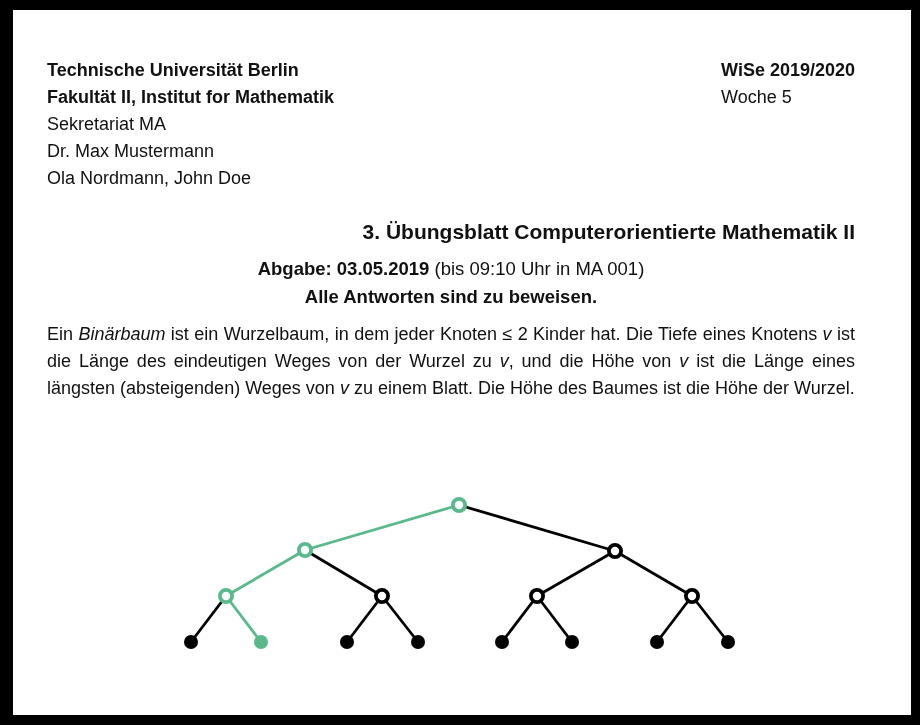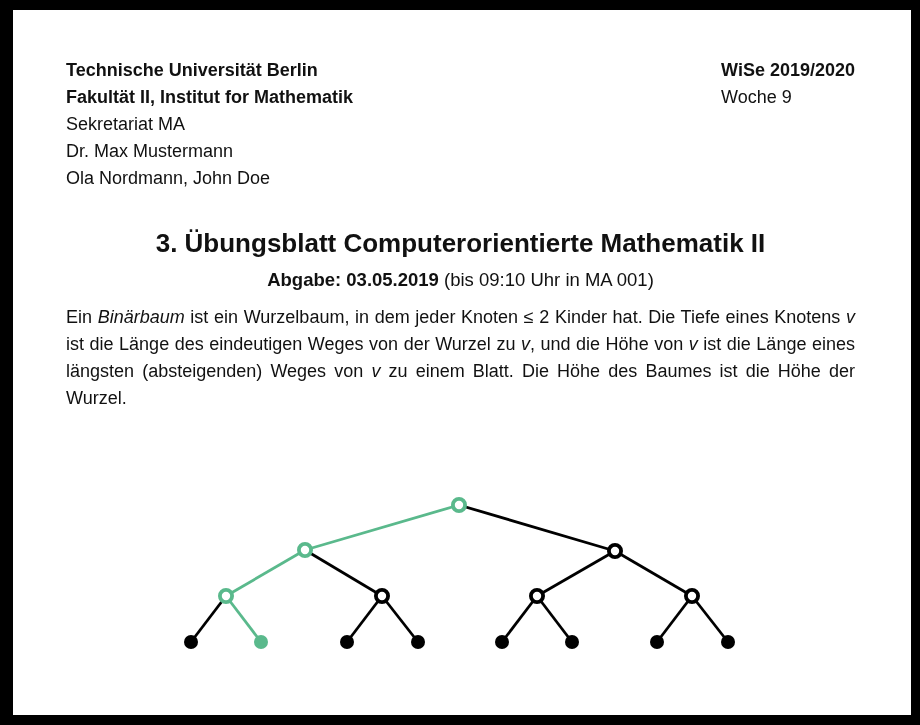--- a/index.html
+++ b/index.html
@@ -13,34 +13,34 @@
   .frame {
     position: relative;
     width: 920px;
     height: 725px;
     background: #fff;
     border-style: solid;
     border-color: #000;
     border-width: 10px 9px 10px 13px;
     overflow: hidden;
   }
-  .content { padding: 47px 56px 0 53px; }
+  .content { padding: 47px 56px 0 34px; }
   .header-row {
     display: flex;
     justify-content: space-between;
     font-size: 18px;
     line-height: 27px;
   }
   .header-right { }
   .b { font-weight: bold; }
   .title {
-    font-size: 26px;
+    font-size: 21px;
     line-height: 32px;
-    text-align: center;
-    margin-top: 35px;
+    text-align: right;
+    margin-top: 24px;
     font-weight: bold;
   }
   .deadline { text-align: center; font-size: 18.5px; line-height: 27px; margin-top: 7px; }
   .note { text-align: center; font-size: 18.5px; line-height: 27px; margin-top: 1px; font-weight: bold; }
   .task-row {
     display: flex;
     justify-content: space-between;
     font-size: 18.5px;
     line-height: 27px;
     margin-top: 17px;
@@ -63,28 +63,29 @@
     <div class="header-row">
       <div class="header-left">
           <div class="b">Technische Universität Berlin</div>
           <div class="b">Fakultät II, Institut for Mathematik</div>
           <div>Sekretariat MA</div>
           <div>Dr. Max Mustermann</div>
           <div>Ola Nordmann, John Doe</div>
         </div>
       <div class="header-right">
           <div class="b">WiSe 2019/2020</div>
-          <div>Woche 9</div>
+          <div>Woche 5</div>
         </div>
     </div>
 
     <h1 class="title">3. Übungsblatt Computerorientierte Mathematik II</h1>
 
     <div class="deadline"><span class="b">Abgabe: 03.05.2019</span><span> (bis 09:10 Uhr in MA 001)</span></div>
 
+    <div class="note">Alle Antworten sind zu beweisen.</div>
 
 
     <p class="para"><span>Ein </span><em>Binärbaum</em><span> ist ein Wurzelbaum, in dem jeder Knoten ≤ 2 Kinder hat. Die Tiefe eines Knotens </span><em>v</em><span> ist die Länge des eindeutigen Weges von der Wurzel zu </span><em>v</em><span>, und die Höhe von </span><em>v</em><span> ist die Länge eines längsten (absteigenden) Weges von </span><em>v</em><span> zu einem Blatt. Die Höhe des Baumes ist die Höhe der Wurzel.</span></p>
 
   </div>
 
   <svg class="tree-svg" width="898" height="190" viewBox="13 479 898 190" xmlns="http://www.w3.org/2000/svg">
       <line x1="459" y1="505" x2="305" y2="550" stroke="#5ab98c" stroke-width="2.8"></line>
       <line x1="459" y1="505" x2="615" y2="551" stroke="#000000" stroke-width="2.8"></line>
       <line x1="305" y1="550" x2="226" y2="596" stroke="#5ab98c" stroke-width="2.8"></line>

